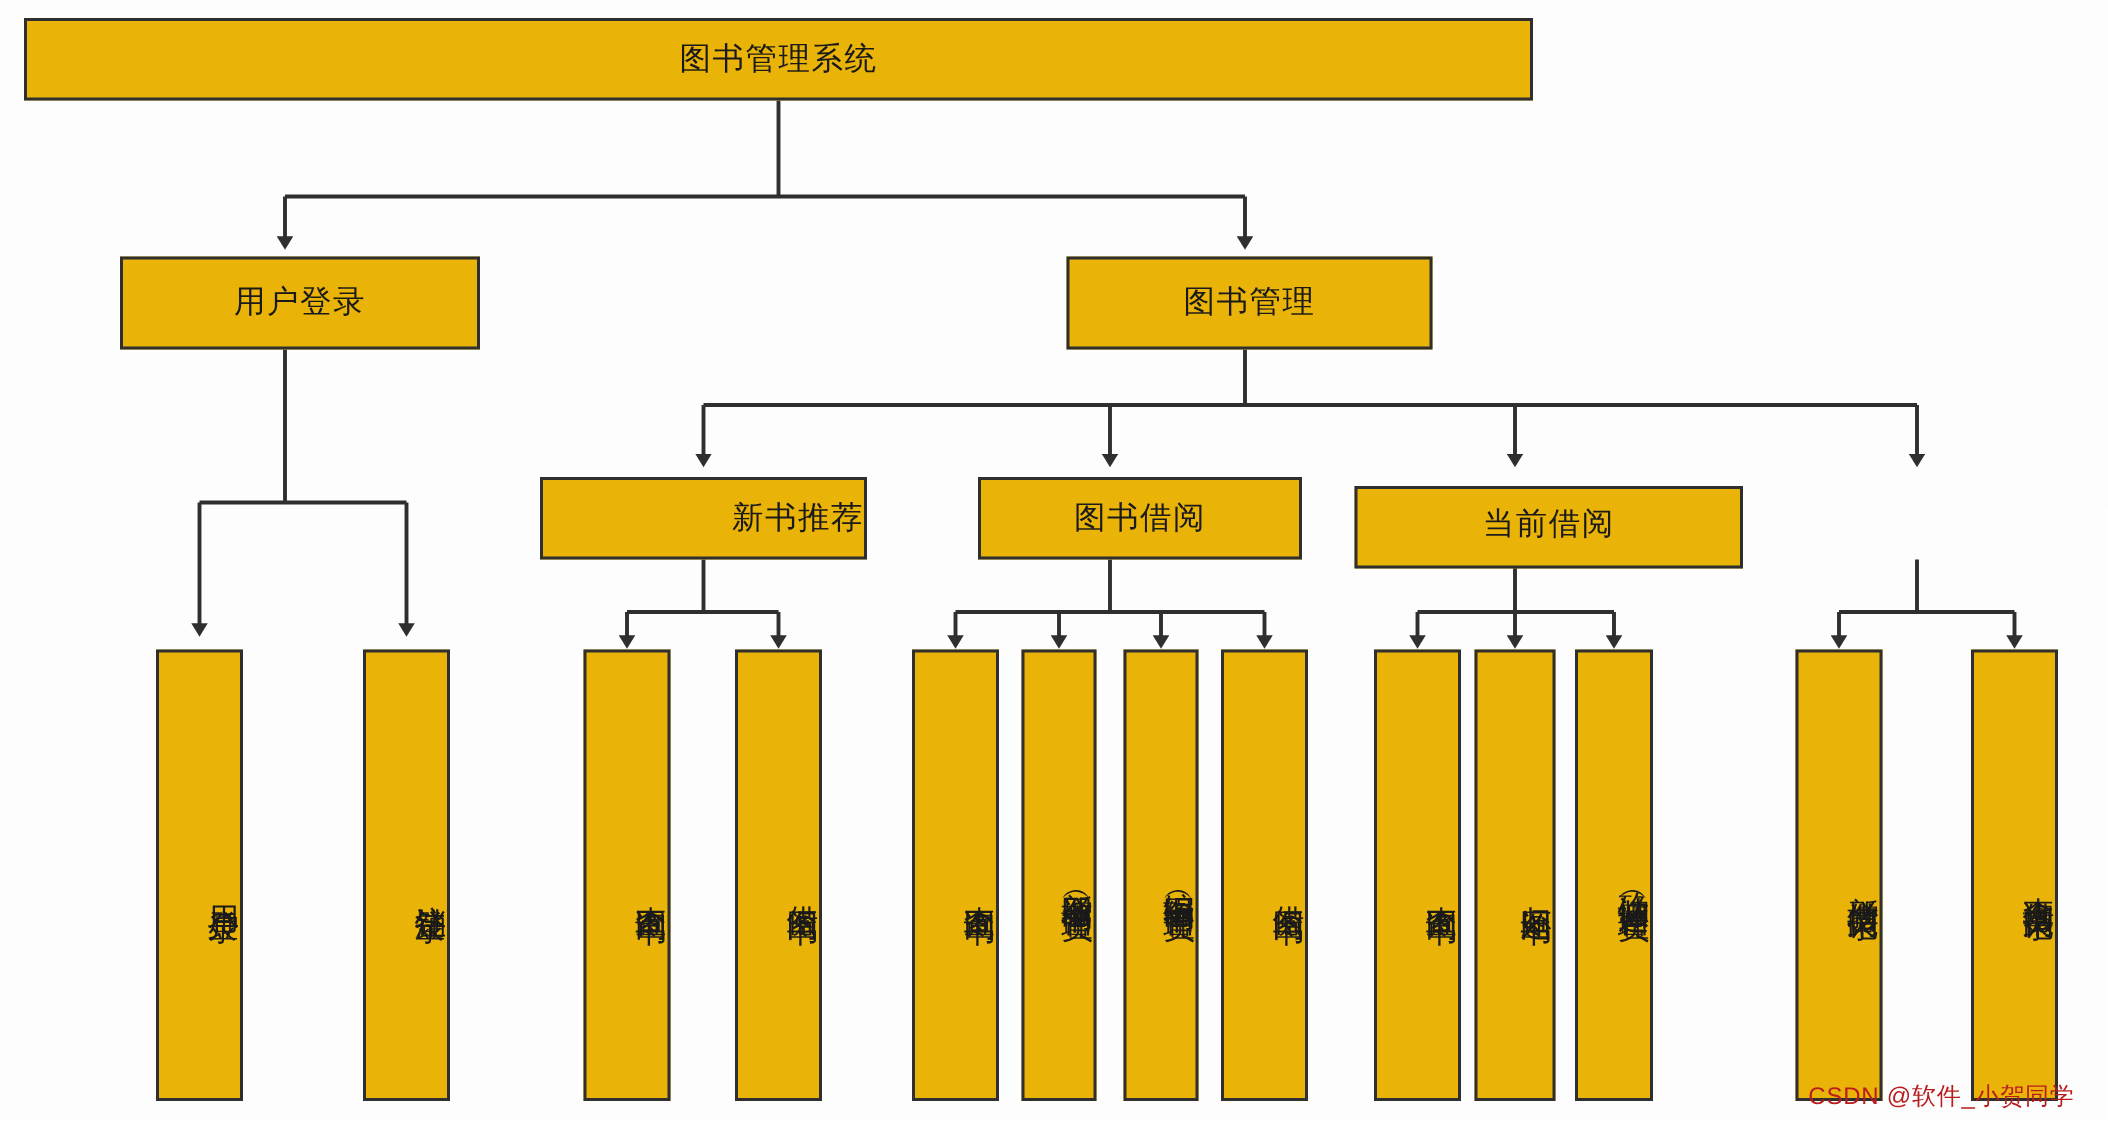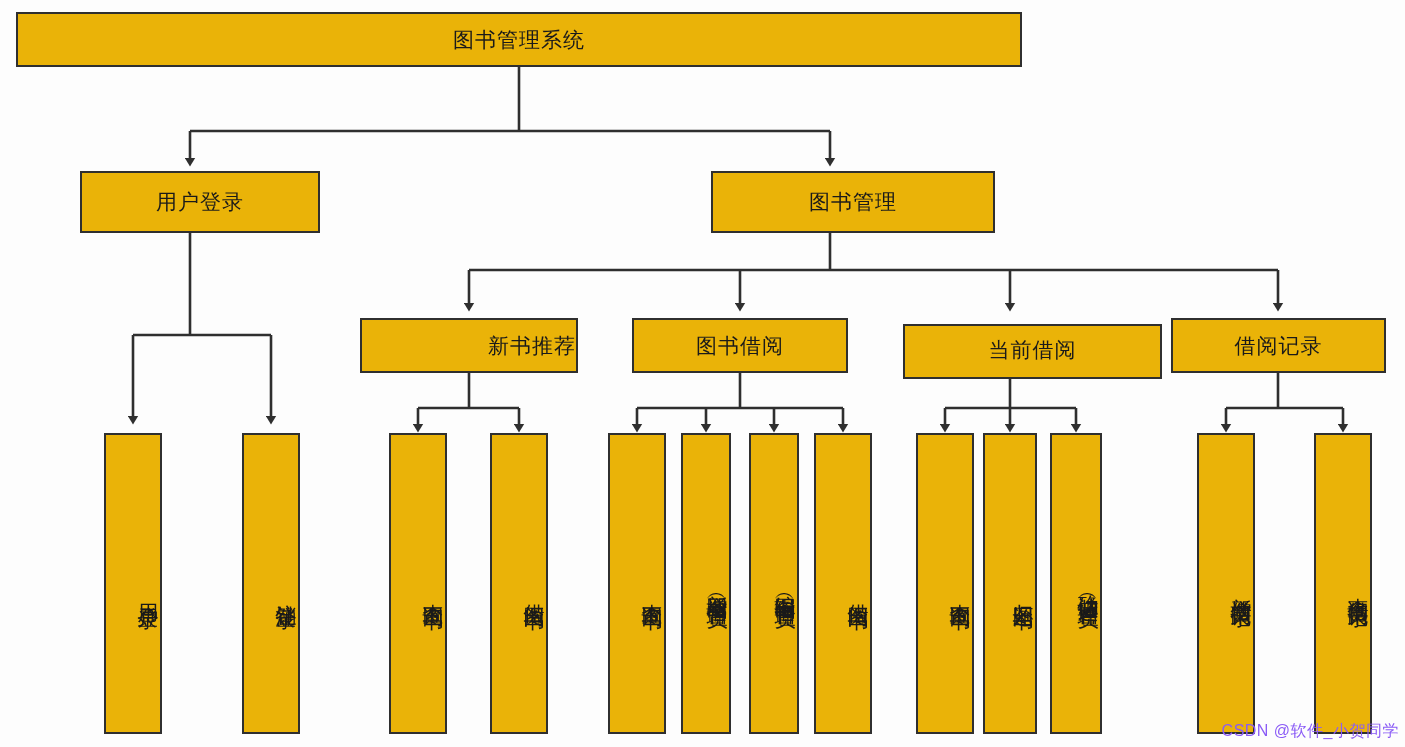--- a/index.html
+++ b/index.html
@@ -52,24 +52,24 @@
     white-space: nowrap;
   }
   .node.vert.toptext {
     padding-top: 6px;
   }
   .node-label {
     display: block;
   }
   .watermark {
     position: absolute;
-    right: 6px;
+    right: 22px;
     bottom: 5px;
     font-size: 16px;
-    color: #8b5cf6;
+    color: #b91c1c;
     letter-spacing: 0.5px;
     white-space: nowrap;
     font-family: "Liberation Sans", "DejaVu Sans", sans-serif;
   }
 </style>
 </head>
 <body>
 
 <div id="canvas">
 
@@ -125,35 +125,32 @@
     </g>
   </svg>
 
   <div class="node horiz" style="left:16px; top:12px; width:1006px; height:55px;">
     <span class="node-label">图书管理系统</span>
   </div>
 
   <div class="node horiz" style="left:80px; top:171px; width:240px; height:62px;">
     <span class="node-label">用户登录</span>
   </div>
-  <div class="node horiz" style="left:711px; top:171px; width:284px; height:62px;">
+  <div class="node horiz" style="left:711px; top:171px; width:244px; height:62px;">
     <span class="node-label">图书管理</span>
   </div>
 
   <div class="node horiz" style="left:360px; top:318px; width:218px; height:55px;justify-content:flex-end;">
     <span class="node-label">新书推荐</span>
   </div>
-  <div class="node horiz" style="left:632px; top:318px; width:216px; height:55px;">
+  <div class="node horiz" style="left:652px; top:318px; width:216px; height:55px;">
     <span class="node-label">图书借阅</span>
   </div>
   <div class="node horiz" style="left:903px; top:324px; width:259px; height:55px;font-family:Liberation Mono, monospace;">
     <span class="node-label">当前借阅</span>
-  </div>
-  <div class="node horiz" style="left:1171px; top:318px; width:215px; height:55px;">
-    <span class="node-label">借阅记录</span>
   </div>
 
   <div class="node vert" style="left:104px; top:433px; width:58px; height:301px;">
     <span class="node-label">用户登录</span>
   </div>
   <div class="node vert" style="left:242px; top:433px; width:58px; height:301px;">
     <span class="node-label">注销登录</span>
   </div>
 
   <div class="node vert" style="left:389px; top:433px; width:58px; height:301px;">

